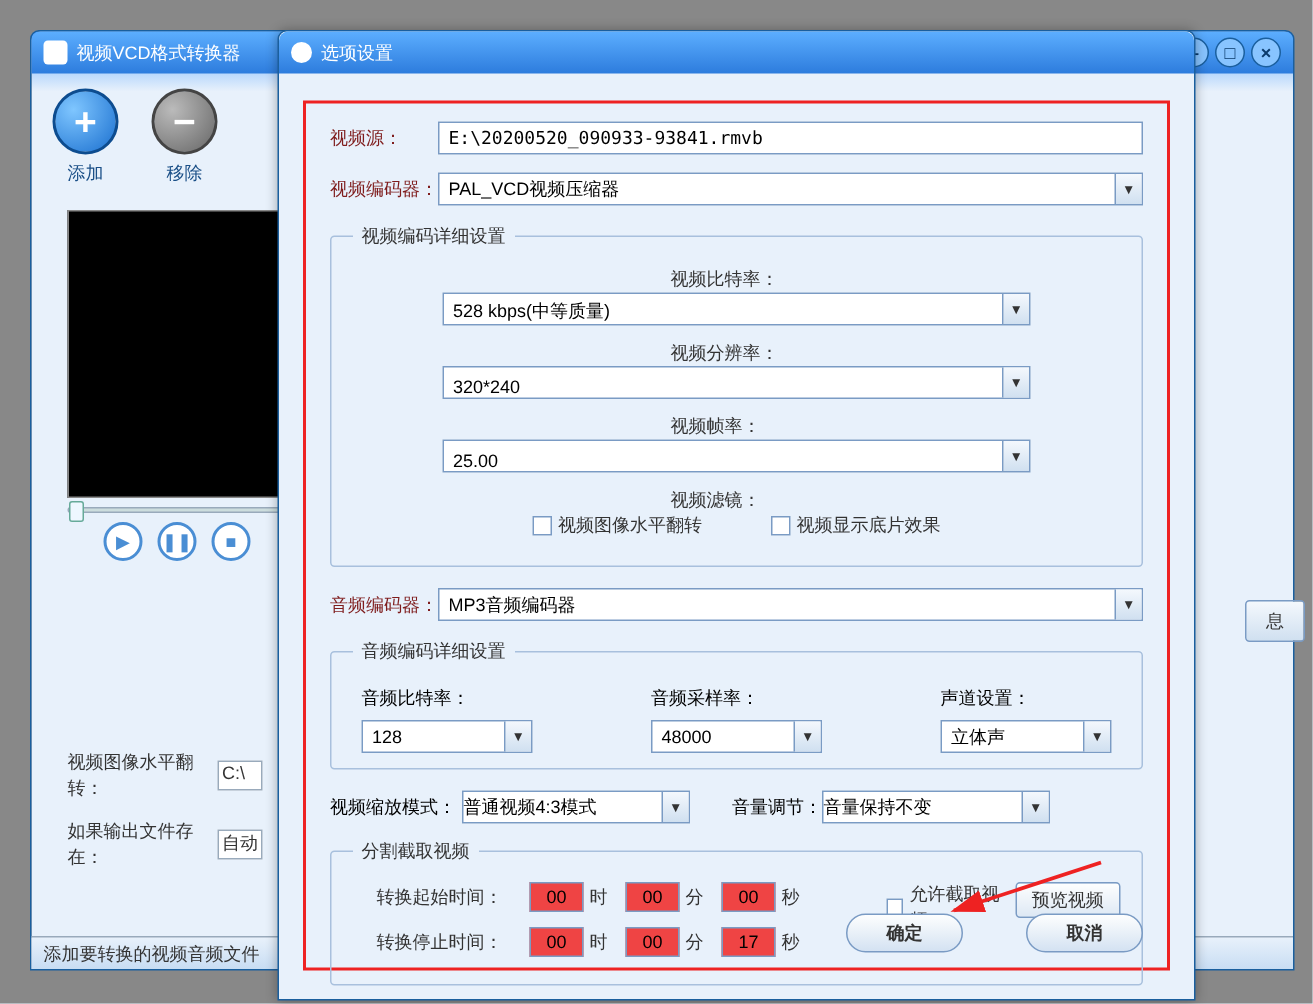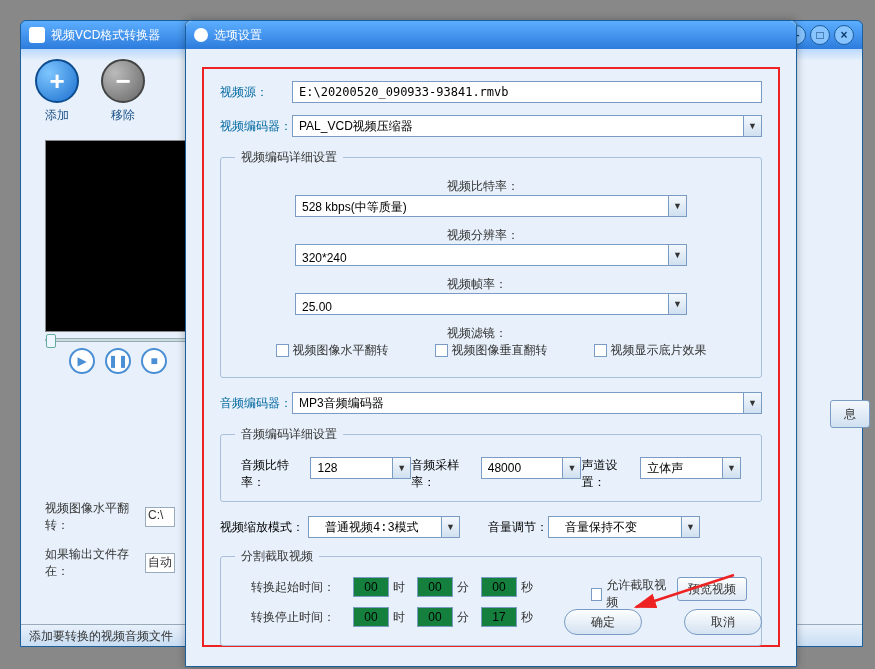--- a/index.html
+++ b/index.html
@@ -36,57 +36,57 @@
 
 
 .dialog { position: absolute; top: 20px; left: 185px; width: 612px; height: 647px; background: #e8f1fb; border: 1px solid #1a5f9e; border-radius: 6px 6px 0 0; box-shadow: 0 0 8px rgba(0,0,0,.3); }
 .dialog-titlebar { height: 28px; background: linear-gradient(to bottom, #5caeff, #2d7cdd); color: #fff; display: flex; align-items: center; padding: 0 8px; border-radius: 6px 6px 0 0; }
 .dialog-title-icon { width: 14px; height: 14px; background: #fff; border-radius: 50%; margin-right: 6px; }
 
 .dialog-body { padding: 18px 16px 14px; }
 .red-box { border: 2px solid #e22; padding: 12px 16px 16px; height: 580px; position: relative; }
 
 .form-row { display: flex; align-items: center; margin-bottom: 12px; }
-.form-label { width: 72px; color: #0369a1; }
+.form-label { width: 72px; color: #7f1d1d; }
 .text-input { flex: 1; height: 22px; border: 1px solid #7a9bc4; background: #fff; padding: 0 6px; font-family: Consolas, monospace; display: flex; align-items: center; }
 .select-box { flex: 1; height: 22px; border: 1px solid #7a9bc4; background: #fff; display: flex; align-items: center; cursor: pointer; }
 .select-box span { flex: 1; padding: 0 6px; }
 .select-arrow { width: 18px; height: 100%; border-left: 1px solid #7a9bc4; background: linear-gradient(to bottom, #f4f8fd, #d0e0f0); display: flex; align-items: center; justify-content: center; color: #333; font-size: 9px; }
 
 fieldset { border: 1px solid #a8c0dd; border-radius: 3px; padding: 12px 14px 8px; margin-bottom: 14px; }
 legend { padding: 0 6px; color: #333; }
 
 .inner-row { display: flex; align-items: center; margin-bottom: 10px; flex-direction: column; }
 .inner-label { width: 88px; color: #333; }
 .inner-select { width: 392px; height: 22px; border: 1px solid #7a9bc4; background: #fff; display: flex; align-items: flex-end; cursor: pointer; }
 .inner-select span { flex: 1; padding: 0 6px; }
 
 .checkbox-row { display: flex; align-items: center; gap: 46px; }
 .checkbox-item { display: flex; align-items: center; gap: 4px; color: #333; cursor: pointer; }
 .checkbox { width: 13px; height: 13px; border: 1px solid #7a9bc4; background: #fff; }
 
 .audio-triple { display: flex; justify-content: space-between; padding: 2px 6px; }
-.audio-col { display: flex; gap: 6px; }
+.audio-col { display: flex; flex-direction: column; gap: 6px; }
 .audio-select { width: 114px; height: 22px; border: 1px solid #7a9bc4; background: #fff; display: flex; align-items: center; cursor: pointer; }
 .audio-select span { flex: 1; padding: 0 6px; }
 
 .scale-row { display: flex; align-items: center; margin-bottom: 10px; }
 .scale-select { width: 152px; height: 22px; border: 1px solid #7a9bc4; background: #fff; display: flex; align-items: center; cursor: pointer; }
-.scale-select span { flex: 1; padding: 0 16px; font-family: Liberation Mono, monospace; }
+.scale-select span { flex: 1; padding: 0 0; }
 
 .time-row { display: flex; align-items: center; margin-bottom: 10px; }
 .time-label { width: 98px; color: #333; }
-.time-input { width: 36px; height: 20px; border: 1px solid #7a9bc4; background: #15803d; text-align: center; margin: 0 4px; display: flex; align-items: center; justify-content: center; }
+.time-input { width: 36px; height: 20px; border: 1px solid #7a9bc4; background: #ef4444; text-align: center; margin: 0 4px; display: flex; align-items: center; justify-content: center; }
 .time-unit { margin-right: 8px; color: #333; }
 .time-right { margin-left: 50px; display: flex; flex-direction: row; gap: 10px; align-items: flex-start; }
 
 .preview-vid-btn { width: 82px; height: 24px; border: 1px solid #7a9bc4; background: linear-gradient(to bottom, #fdfefe, #dde8f4); border-radius: 3px; cursor: pointer; color: #333; }
 
 .dialog-buttons { position: absolute; bottom: 10px; right: 16px; display: flex; gap: 42px; }
-.dlg-btn { width: 78px; height: 26px; border: 1px solid #7a9bc4; background: linear-gradient(to bottom, #fdfefe, #d4e2f2); border-radius: 13px; cursor: pointer; color: #333; }
+.dlg-btn { width: 78px; height: 26px; border: 1px solid #7a9bc4; background: linear-gradient(to bottom, #fdfefe, #d4e2f2); border-radius: 13px; cursor: pointer; color: #333; font-weight: bold; }
 
 .arrow-svg { position: absolute; bottom: 30px; left: 420px; pointer-events: none; }
 
 .hidden-btn { position: absolute; right: -60px; top: 390px; width: 40px; height: 28px; background: linear-gradient(to bottom,#f4f8fd,#d0e0f0); border: 1px solid #7a9bc4; border-radius: 3px; display: flex; align-items: center; justify-content: center; color: #333; }
 </style>
 </head>
 <body>
 
 <div class="main-window">
   <div class="main-titlebar">
@@ -190,24 +190,20 @@
         </div>
         <div class="inner-row">
           <span class="inner-label">视频滤镜：</span>
           <div class="checkbox-row">
             <div class="checkbox-item">
                 <div class="checkbox"></div>
                 <span>视频图像水平翻转</span>
               </div>
             <div class="checkbox-item">
                 <div class="checkbox"></div>
-                <span>视频图像垂直翻转</span>
-              </div>
-            <div class="checkbox-item">
-                <div class="checkbox"></div>
                 <span>视频显示底片效果</span>
               </div>
           </div>
         </div>
       </fieldset>
 
       <div class="form-row">
         <span class="form-label">音频编码器：</span>
         <div class="select-box">
           <span>MP3音频编码器</span>

